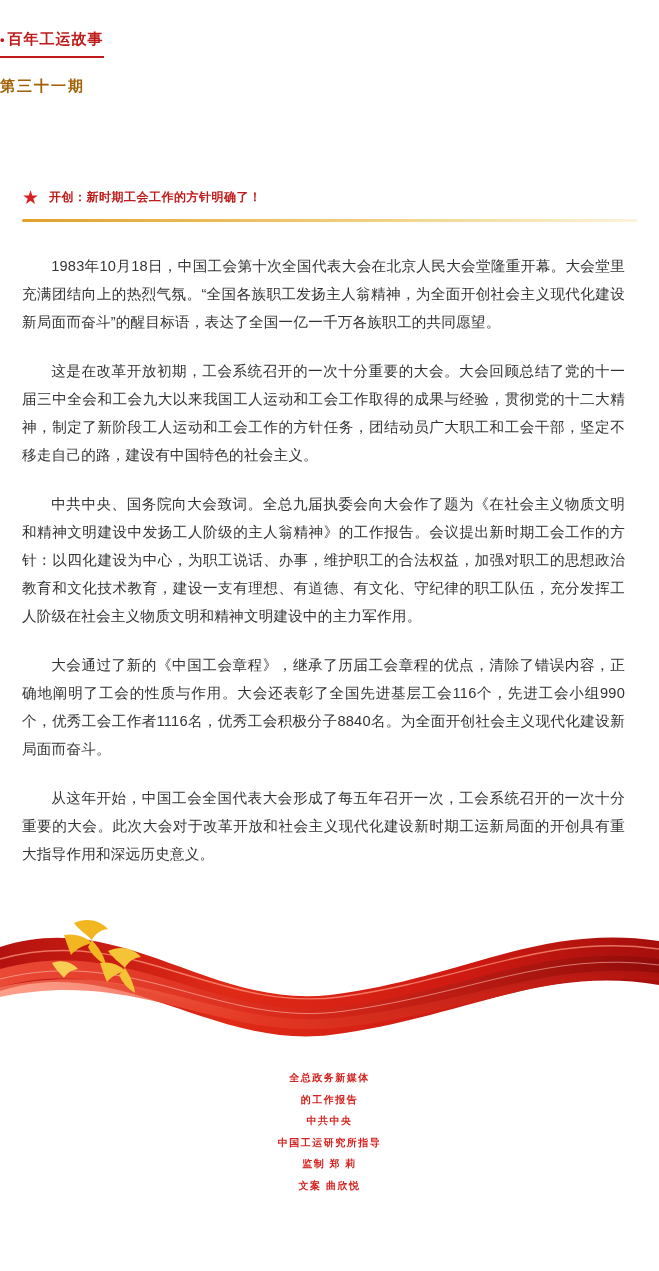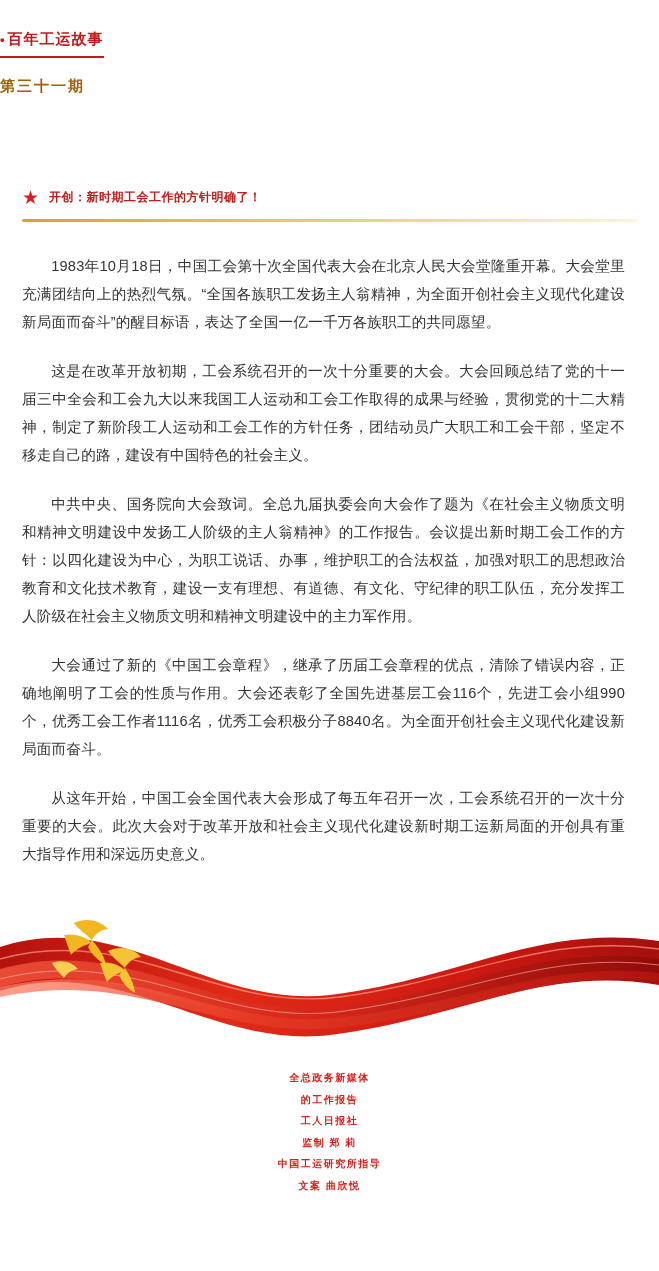--- a/index.html
+++ b/index.html
@@ -183,20 +183,20 @@
       </g>
       <g fill="#f7cd52">
         <path d="M52,74 C62,70 72,73 78,80 C71,81 67,84 64,89 C60,84 55,80 52,74 Z"></path>
       </g>
     </svg>
   </div>
 
   <div class="credits">
     <div>全总政务新媒体</div>
     <div>的工作报告</div>
-    <div>工人日报社</div>
+    <div>中共中央</div>
+    <div>中国工运研究所指导</div>
     <div>监制 郑  莉</div>
-    <div>中国工运研究所指导</div>
     <div>文案 曲欣悦</div>
 
   </div>
 
 </div>
 
 </body></html>

